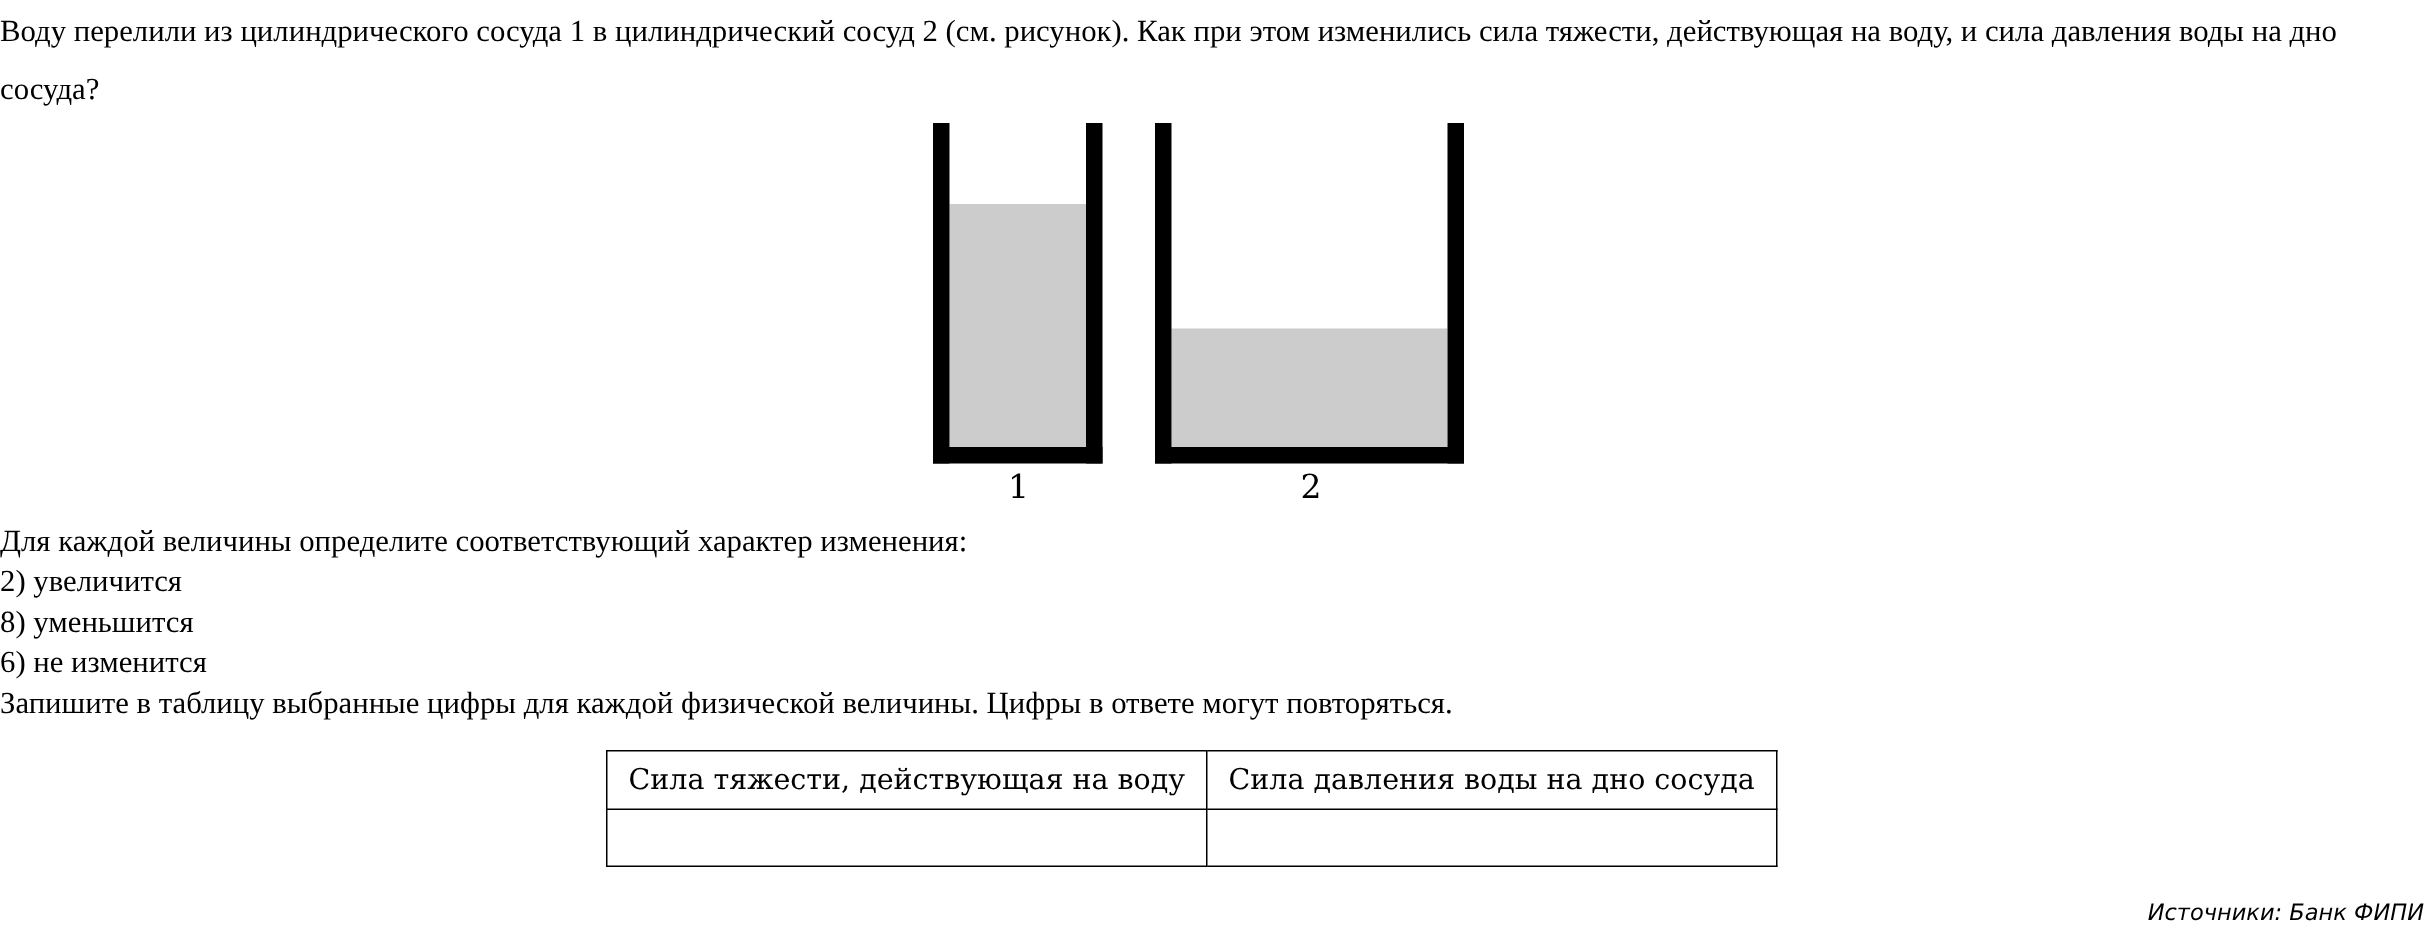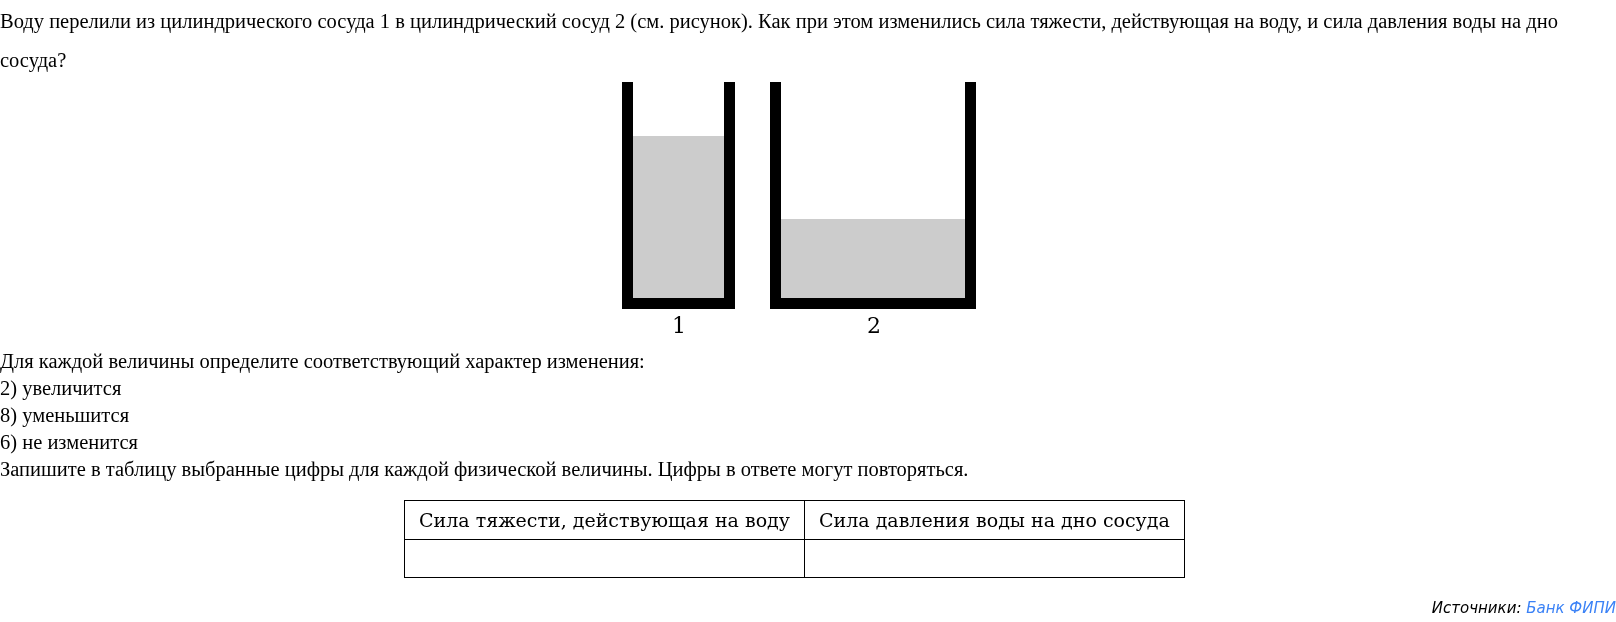--- a/index.html
+++ b/index.html
@@ -9,21 +9,21 @@
   #q { top: 2px; width: 1616px; white-space: normal; }
   .figure { position: absolute; left: 0; top: 0; }
   .vessel-label { position: absolute; font-size: 22px; font-family: "DejaVu Serif", serif; transform: translateX(-50%); }
   table.answer { position: absolute; left: 375px; top: 500px; border-collapse: collapse;
                  font-family: "DejaVu Serif", serif; font-size: 19px; margin-left: 29px; }
   table.answer td { border: 1.3px solid #000; padding: 0 14px; height: 37px; white-space: nowrap; }
   table.answer tr.hdr td { height: 38px; }
   .source { position: absolute; right: 0; top: 599px; font-family: "DejaVu Sans", sans-serif;
             font-style: italic; font-size: 15px; white-space: nowrap; }
   .source .lbl { color: #000; }
-  .source .val { color: #3b82f6; }
+  .source .val { color: #000000; }
 </style>
 </head>
 <body>
 
 <div id="q" class="para">Воду перелили из цилиндрического сосуда 1 в цилиндрический сосуд 2 (см. рисунок). Как при этом изменились сила тяжести, действующая на воду, и сила давления воды на дно сосуда?</div>
 
 <svg class="figure" width="1616" height="340">
   <g>
     <rect x="633" y="136" width="91" height="162" fill="#cccccc"></rect>
     <rect x="622" y="82" width="11" height="227" fill="#000"></rect>

